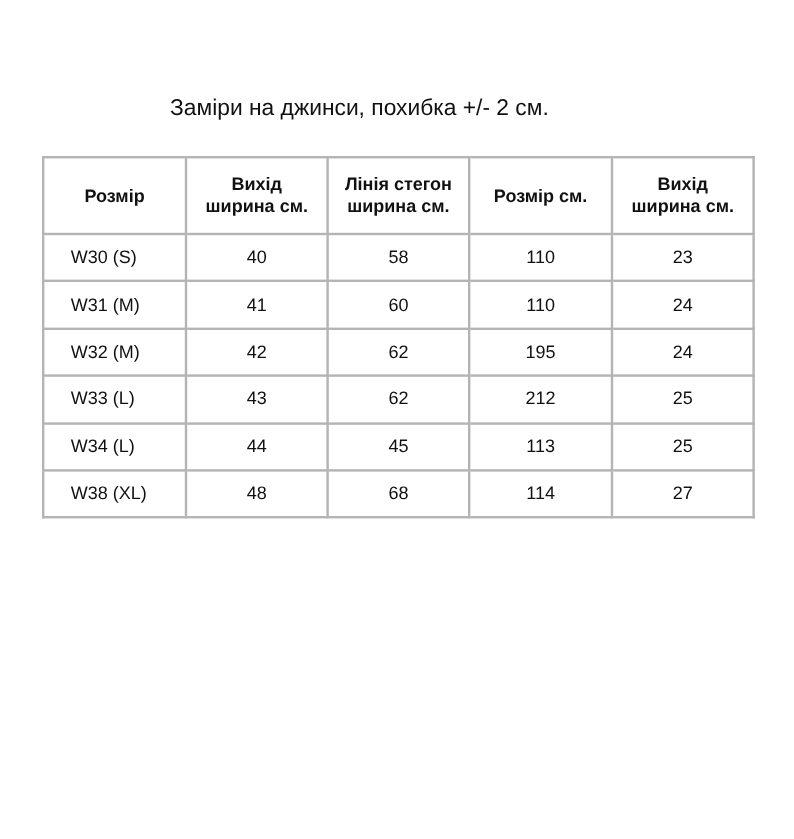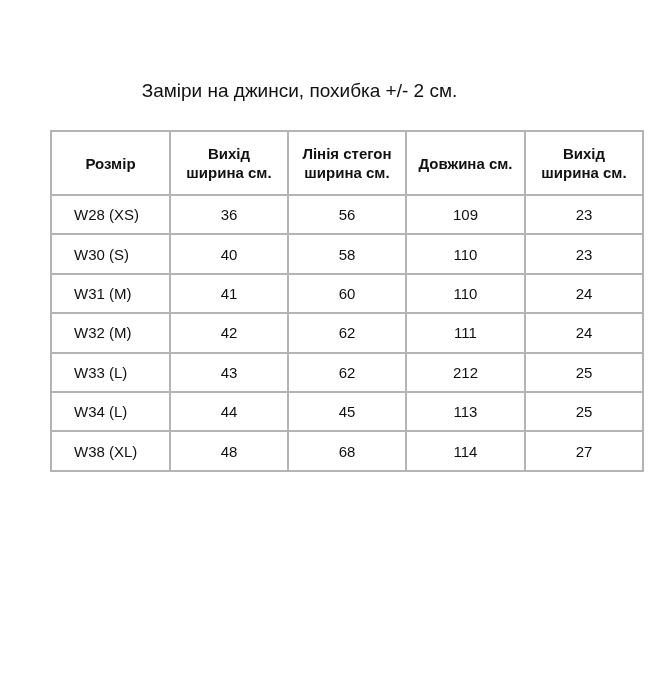--- a/index.html
+++ b/index.html
@@ -20,21 +20,21 @@
       left: 0;
       width: 599px;
       top: 80px;
       text-align: center;
       font-size: 19px;
       line-height: 22px;
       color: #111111;
     }
     .size-table {
       position: absolute;
-      left: 50px;
+      left: 35px;
       top: 130px;
       border-collapse: collapse;
       table-layout: fixed;
     }
     .size-table th, .size-table td {
       border: 2px solid #b4b4b4;
       text-align: center;
       vertical-align: middle;
       padding: 0;
       box-sizing: border-box;
@@ -80,55 +80,48 @@
       </th>
       <th>
         <span class="hdr-line">Вихід</span>
         <span class="hdr-line">ширина см.</span>
       </th>
       <th>
         <span class="hdr-line">Лінія стегон</span>
         <span class="hdr-line">ширина см.</span>
       </th>
       <th>
-        <span class="hdr-line">Довжина см.</span>
+        <span class="hdr-line">Розмір см.</span>
       </th>
       <th>
         <span class="hdr-line">Вихід</span>
         <span class="hdr-line">ширина см.</span>
       </th>
     </tr>
   </thead>
   <tbody>
-    <tr>
-      <td class="size-cell">W28 (XS)</td>
-      <td>36</td>
-      <td>56</td>
-      <td>109</td>
-      <td>23</td>
-    </tr>
     <tr>
       <td class="size-cell">W30 (S)</td>
       <td>40</td>
       <td>58</td>
       <td>110</td>
       <td>23</td>
     </tr>
     <tr>
       <td class="size-cell">W31 (M)</td>
       <td>41</td>
       <td>60</td>
       <td>110</td>
       <td>24</td>
     </tr>
     <tr>
       <td class="size-cell">W32 (M)</td>
       <td>42</td>
       <td>62</td>
-      <td>111</td>
+      <td>195</td>
       <td>24</td>
     </tr>
     <tr>
       <td class="size-cell">W33 (L)</td>
       <td>43</td>
       <td>62</td>
       <td>212</td>
       <td>25</td>
     </tr>
     <tr>

